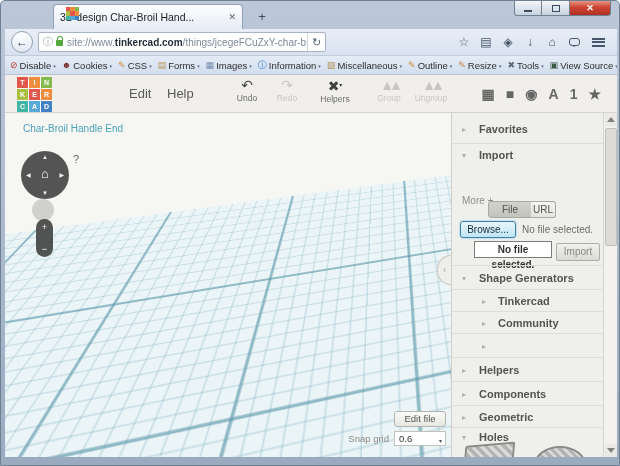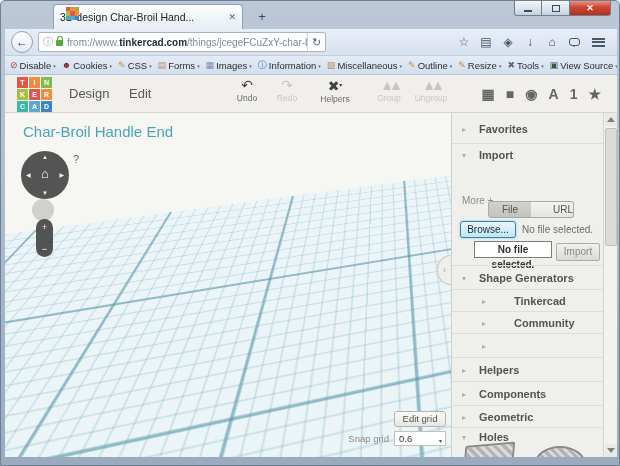--- a/index.html
+++ b/index.html
@@ -96,21 +96,21 @@
   
   .canvas { position:absolute; left:0; top:0; width:446px; height:344px; background:#f6f6f3; overflow:hidden; }
   .plane { position:absolute; left:-900px; top:55px; width:2800px; height:2200px;
            transform-origin:50% 0; transform:perspective(430px) rotateX(55deg) rotateZ(-13deg);
            background-color:#ebf4f6;
            background-image:
              repeating-linear-gradient(90deg, rgba(86,148,168,.55) 0 2px, transparent 2px 100px),
              repeating-linear-gradient(0deg,  rgba(86,148,168,.55) 0 2px, transparent 2px 100px),
              repeating-linear-gradient(90deg, rgba(120,175,195,.30) 0 1px, transparent 1px 10px),
              repeating-linear-gradient(0deg,  rgba(120,175,195,.30) 0 1px, transparent 1px 10px); }
-  .design-title { position:absolute; left:18px; top:10px; font-size:15px; color:#4aa3ba; }
+  .design-title { position:absolute; left:18px; top:10px; font-size:10px; color:#4aa3ba; }
   .orbit { position:absolute; left:16px; top:38px; width:48px; height:48px; border-radius:50%;
            background:rgba(55,55,55,.85); }
   .orbit .home { position:absolute; left:0; right:0; top:15px; text-align:center; color:#fff; font-size:13px; }
   .orbit .a-up{position:absolute;left:0;right:0;top:3px;text-align:center;color:#eee;font-size:6px;}
   .orbit .a-down{position:absolute;left:0;right:0;bottom:3px;text-align:center;color:#eee;font-size:6px;}
   .orbit .a-left{position:absolute;left:5px;top:20px;color:#eee;font-size:6px;}
   .orbit .a-right{position:absolute;right:5px;top:20px;color:#eee;font-size:6px;}
   .help-q { position:absolute; left:68px; top:40px; font-size:11px; color:#6a6a64; }
   .ghost-circle { position:absolute; left:27px; top:86px; width:22px; height:22px; border-radius:50%;
            background:rgba(120,120,120,.30); }
@@ -128,25 +128,25 @@
 
   
   .collapse-handle { position:absolute; left:432px; top:142px; width:14px; height:30px;
            background:#eeeeea; border:1px solid #c9c8c2; border-right:none; border-radius:14px 0 0 14px;
            color:#999; font-size:9px; text-align:center; line-height:28px; }
   .sidebar { position:absolute; left:446px; top:0; width:152px; height:344px; background:#efefeb;
            border-left:1px solid #d0cfc9; overflow:hidden; }
   .row { position:absolute; left:0; width:152px; border-top:1px solid #deddd7; }
   .sec-arrow { position:absolute; left:10px; top:50%; transform:translateY(-50%); font-size:8px; color:#b1b0a8; }
   .sec-label { position:absolute; left:27px; top:50%; transform:translateY(-50%); font-size:11px; font-weight:bold; color:#55544e; }
-  .sub .sec-arrow { left:30px; } .sub .sec-label { left:62px; }
+  .sub .sec-arrow { left:30px; } .sub .sec-label { left:46px; }
   .import-desc { position:absolute; left:10px; font-size:10px; color:#8f8e87; }
   .seg { position:absolute; top:88px; height:17px; font-size:10px; color:#55554f; text-align:center; line-height:15px; border:1px solid #a9a9a3; }
   .seg-file { left:36px; width:44px; border-radius:3px 0 0 3px; background:linear-gradient(#d3d3cd,#c3c3bd); }
-  .seg-url { left:79px; width:43px; border-radius:0 3px 3px 0; border-left:none; background:linear-gradient(#f5f5f1,#e4e4de);text-align:right; }
+  .seg-url { left:79px; width:25px; border-radius:0 3px 3px 0; border-left:none; background:linear-gradient(#f5f5f1,#e4e4de); }
   .browse-btn { position:absolute; left:8px; top:108px; width:56px; height:17px;
            background:linear-gradient(#eaf6fd,#bee6f8); border:1px solid #3c7fb1; border-radius:3px;
            box-shadow:0 0 2px #6cc0ef; font-size:10px; color:#1d2c38; text-align:center; line-height:15px; }
   .nofile-text { position:absolute; left:70px; top:111px; font-size:10px; color:#6e6d66; }
   .filebox { position:absolute; left:22px; top:128px; width:78px; height:17px; background:#fff;
            border:1px solid #7c7c78; font-size:10px; font-weight:bold; color:#333; text-align:center; line-height:15px; }
   .import-btn { position:absolute; left:104px; top:130px; width:44px; height:18px;
            background:linear-gradient(#f1f1ed,#dbdbd5); border:1px solid #adada7; border-radius:2px;
            font-size:10px; color:#8a8a83; text-align:center; line-height:16px; }
   .r-favorites{top:2px;height:28px;border-top:none;}
@@ -200,21 +200,21 @@
     <div class="winbtn close">✕</div>
   </div>
 
   <div id="chrome">
 
     <div class="navbar">
       <div class="back-btn">←</div>
       <div class="urlbar">
         <span class="identity-icon">ⓘ</span>
         <span class="lock"></span>
-        <span class="url-text"><span class="url-prefix">from://www.</span><span class="url-domain">tinkercad.com</span><span class="url-path">/things/jcegeFCuZxY-char-broil-handle-en</span></span>
+        <span class="url-text"><span class="url-prefix">site://www.</span><span class="url-domain">tinkercad.com</span><span class="url-path">/things/jcegeFCuZxY-char-broil-handle-en</span></span>
         <span class="reload-btn">↻</span>
       </div>
       <div class="nav-actions">
         <span class="nav-ico">☆</span>
         <span class="nav-ico">▤</span>
         <span class="nav-ico">◈</span>
         <span class="nav-ico">↓</span>
         <span class="nav-ico">⌂</span>
         <span class="bubble"></span>
         <span class="hamburger"></span>
@@ -285,22 +285,22 @@
           <span class="tile" style="background: rgb(226, 87, 76);">T</span>
           <span class="tile" style="background: rgb(239, 141, 62);">I</span>
           <span class="tile" style="background: rgb(132, 185, 78);">N</span>
           <span class="tile" style="background: rgb(170, 191, 63);">K</span>
           <span class="tile" style="background: rgb(226, 87, 76);">E</span>
           <span class="tile" style="background: rgb(239, 141, 62);">R</span>
           <span class="tile" style="background: rgb(63, 181, 163);">C</span>
           <span class="tile" style="background: rgb(88, 168, 216);">A</span>
           <span class="tile" style="background: rgb(65, 129, 196);">D</span>
         </div>
-      <div class="menu-item m-design">Design</div>
       <div class="menu-item m-edit">Edit</div>
+      <div class="menu-item m-help">Help</div>
 
       <div class="tool-btn t-undo">
         <div class="tool-ico">↶</div>
         <div class="tool-lbl">Undo</div>
       </div>
       <div class="tool-btn t-redo disabled">
         <div class="tool-ico">↷</div>
         <div class="tool-lbl">Redo</div>
       </div>
       <div class="tool-btn t-adjust">
@@ -337,21 +337,21 @@
           <span class="a-down">▼</span>
           <span class="a-left">◀</span>
           <span class="a-right">▶</span>
         </div>
         <div class="help-q">?</div>
         <div class="ghost-circle"></div>
         <div class="zoom-pill">
           <span class="zi">+</span>
           <span class="zo">−</span>
         </div>
-        <div class="edit-grid">Edit grid</div>
+        <div class="edit-grid">Edit file</div>
         <div class="snap-label">Snap grid</div>
         <div class="snap-select">
           <span>0.6</span>
           <span class="snap-caret">▾</span>
         </div>
       </div>
 
       <div class="collapse-handle">›</div>
 
       <div class="sidebar">

